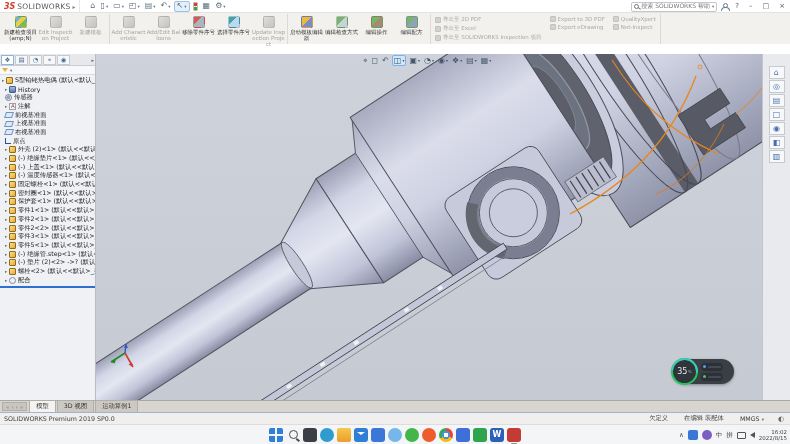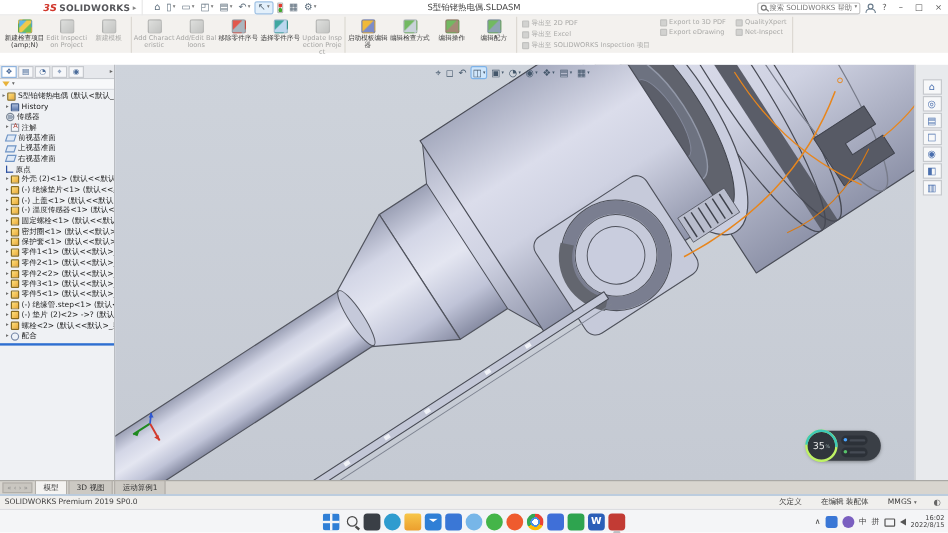--- a/index.html
+++ b/index.html
@@ -3,22 +3,22 @@
 <meta charset="utf-8">
 <style>
   *{margin:0;padding:0;box-sizing:border-box;}
   html,body{width:790px;height:444px;overflow:hidden;}
   body{font-family:"DejaVu Sans","Liberation Sans",sans-serif;font-size:7px;color:#333;background:#fff;}
   #app{position:relative;width:790px;height:444px;overflow:hidden;background:#fff;}
 
   
   .titlebar{position:absolute;left:0;top:0;width:790px;height:13px;background:#fff;display:flex;align-items:center;border-bottom:1px solid #e3e3e3;}
   .logo{display:flex;align-items:center;gap:2px;padding:0 4px;height:13px;border-right:1px solid #e8e8e8;}
-  .logo-mark{color:#d1372c;font-weight:bold;font-size:8px;font-style:italic;margin-left:32px;}
-  .logo-text{font-weight:bold;font-size:7.5px;color:#55565a;letter-spacing:0.2px;text-align:center;}
+  .logo-mark{color:#d1372c;font-weight:bold;font-size:8px;font-style:italic;}
+  .logo-text{font-weight:normal;font-size:7.5px;color:#55565a;letter-spacing:0.2px;text-align:center;}
   .logo-arrow{color:#888;font-size:6px;}
   .qat{display:flex;align-items:center;gap:1px;margin-left:8px;}
   .qat-btn{display:flex;align-items:center;padding:0 2px;height:11px;border-radius:2px;}
   .qat-btn.active{border:1px solid #9ec1e4;background:#e3f0fb;}
   .qat-glyph{font-size:8px;color:#5a6b7a;line-height:10px;}
   .qat-glyph.traffic{width:5px;height:9px;background:radial-gradient(circle at 50% 22%,#e23b2e 0 1.5px,rgba(0,0,0,0) 2px),radial-gradient(circle at 50% 78%,#42a82f 0 1.5px,rgba(0,0,0,0) 2px),#ececea;border:1px solid #bbb;border-radius:1px;}
   .qat-caret{font-size:4.5px;color:#777;margin-left:1px;}
   .doc-title{position:absolute;left:200px;right:200px;top:0;height:13px;text-align:center;line-height:13px;font-size:7px;color:#444;pointer-events:none;}
   .tb-right{position:absolute;right:2px;top:1px;display:flex;align-items:center;gap:4px;}
   .searchbox{display:flex;align-items:center;gap:2px;width:86px;height:10px;border:1px solid #c6c6c6;border-radius:2px;background:#fff;padding:0 2px;}
@@ -86,21 +86,21 @@
   .rollback{height:2px;background:#2f6fd1;margin-top:1px;}
 
   
   .viewport{position:relative;width:666px;height:346px;background:linear-gradient(180deg,#ced3db,#c5cad3);overflow:hidden;flex:none;}
   .hud{position:absolute;left:266px;top:1px;display:flex;align-items:center;gap:2px;z-index:5;}
   .hud-ic{display:flex;align-items:center;padding:0 1px;height:11px;border-radius:2px;color:#44576b;font-size:8px;line-height:11px;}
   .hud-ic.active{background:#cfe6fb;border:1px solid #7db2e8;}
   .hud-caret{font-size:4px;color:#44576b;margin-left:1px;}
   .triad{position:absolute;left:10px;bottom:28px;z-index:4;}
   .zoomw{position:absolute;right:28px;bottom:16px;width:62px;height:25px;background:#3a3f46;border-radius:13px;display:flex;align-items:center;z-index:6;box-shadow:0 1px 3px rgba(0,0,0,0.35);}
-  .zcirc{width:27px;height:27px;border-radius:50%;background:#30353c;border:2px solid #bef264;display:flex;align-items:center;justify-content:center;color:#e8e8e8;font-size:8px;position:relative;margin-left:-1px;flex:none;}
+  .zcirc{width:27px;height:27px;border-radius:50%;background:#30353c;border:2px solid #22c55e;display:flex;align-items:center;justify-content:center;color:#e8e8e8;font-size:8px;position:relative;margin-left:-1px;flex:none;}
   .zcirc::before{content:"";position:absolute;inset:-2px;border-radius:50%;border:2px solid rgba(0,0,0,0);border-top-color:#3ec8b8;border-right-color:#3ec8b8;transform:rotate(-40deg);}
   .zpct{font-size:4px;color:#9fb3b0;margin-left:0.5px;}
   .zbtns{display:flex;flex-direction:column;gap:2px;margin-left:3px;}
   .zbtn{width:22px;height:8px;background:#2c3138;border-radius:4px;display:flex;align-items:center;padding:0 2px;gap:2px;}
   .zdot{width:3px;height:3px;border-radius:50%;}
   .zdot.b{background:#4aa3ff;} .zdot.g{background:#58c26a;}
   .zbar{flex:1;height:2px;background:#454b54;border-radius:1px;}
 
   
   .taskpane{width:28px;height:346px;background:#e8eaed;border-left:1px solid #c2c5c9;flex:none;padding-top:12px;}
@@ -196,21 +196,20 @@
         <span class="qat-btn">
           <span class="qat-glyph">▦</span>
 
         </span>
 
         <span class="qat-btn">
           <span class="qat-glyph">⚙</span>
           <span class="qat-caret">▾</span>
         </span>
       </div>
-    <div class="doc-title">S型铂铑热电偶.SLDASM</div>
     <div class="tb-right">
       <span class="searchbox">
         <span class="mag"></span>
         <span class="search-text">搜索 SOLIDWORKS 帮助</span>
         <span class="sb-caret">▾</span>
       </span>
       <span class="person"></span>
       <span class="winctl">?</span>
       <span class="winctl">–</span>
       <span class="winctl">□</span>

